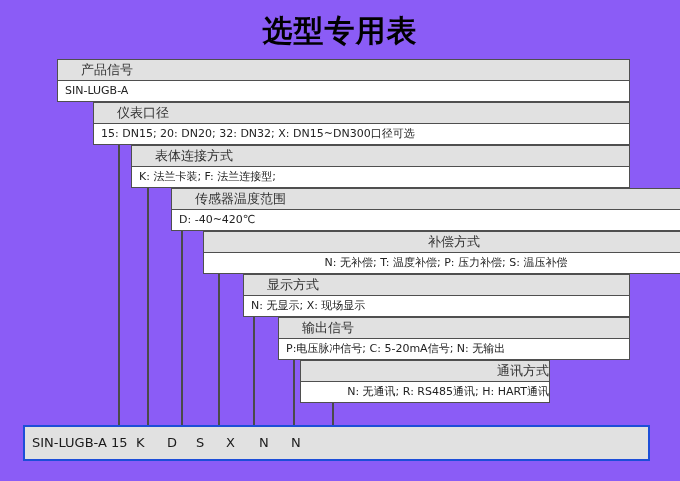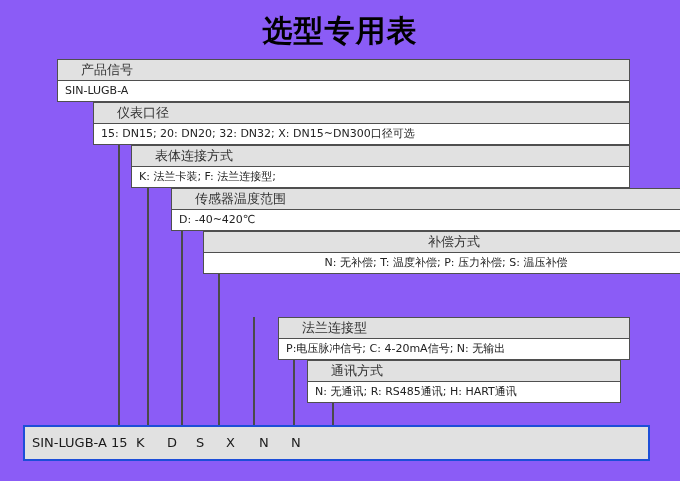--- a/index.html
+++ b/index.html
@@ -109,27 +109,31 @@
   <div class="opt-box" style="left:171px; top:188px; width:534px;">
     <div class="hdr">传感器温度范围</div>
     <div class="val">D: -40~420℃</div>
   </div>
 
   <div class="opt-box" style="left:203px; top:231px; width:479px;text-align:center;">
     <div class="hdr">补偿方式</div>
     <div class="val">N: 无补偿; T: 温度补偿; P: 压力补偿; S: 温压补偿</div>
   </div>
 
+  <div class="opt-box" style="left:243px; top:274px; width:387px;">
+    <div class="hdr">显示方式</div>
+    <div class="val">N: 无显示; X: 现场显示</div>
+  </div>
 
   <div class="opt-box" style="left:278px; top:317px; width:352px;">
-    <div class="hdr">法兰连接型</div>
-    <div class="val">P:电压脉冲信号; C: 4-20mA信号; N: 无输出</div>
+    <div class="hdr">输出信号</div>
+    <div class="val">P:电压脉冲信号; C: 5-20mA信号; N: 无输出</div>
   </div>
 
-  <div class="opt-box" style="left:307px; top:360px; width:314px;">
+  <div class="opt-box" style="left:300px; top:360px; width:250px;text-align:right;">
     <div class="hdr">通讯方式</div>
     <div class="val">N: 无通讯; R: RS485通讯; H: HART通讯</div>
   </div>
 
   <div class="vline" style="left:118px; top:145px; height:281px;"></div>
   <div class="vline" style="left:147px; top:188px; height:238px;"></div>
   <div class="vline" style="left:181px; top:231px; height:195px;"></div>
   <div class="vline" style="left:218px; top:274px; height:152px;"></div>
   <div class="vline" style="left:253px; top:317px; height:109px;"></div>
   <div class="vline" style="left:293px; top:360px; height:66px;"></div>

